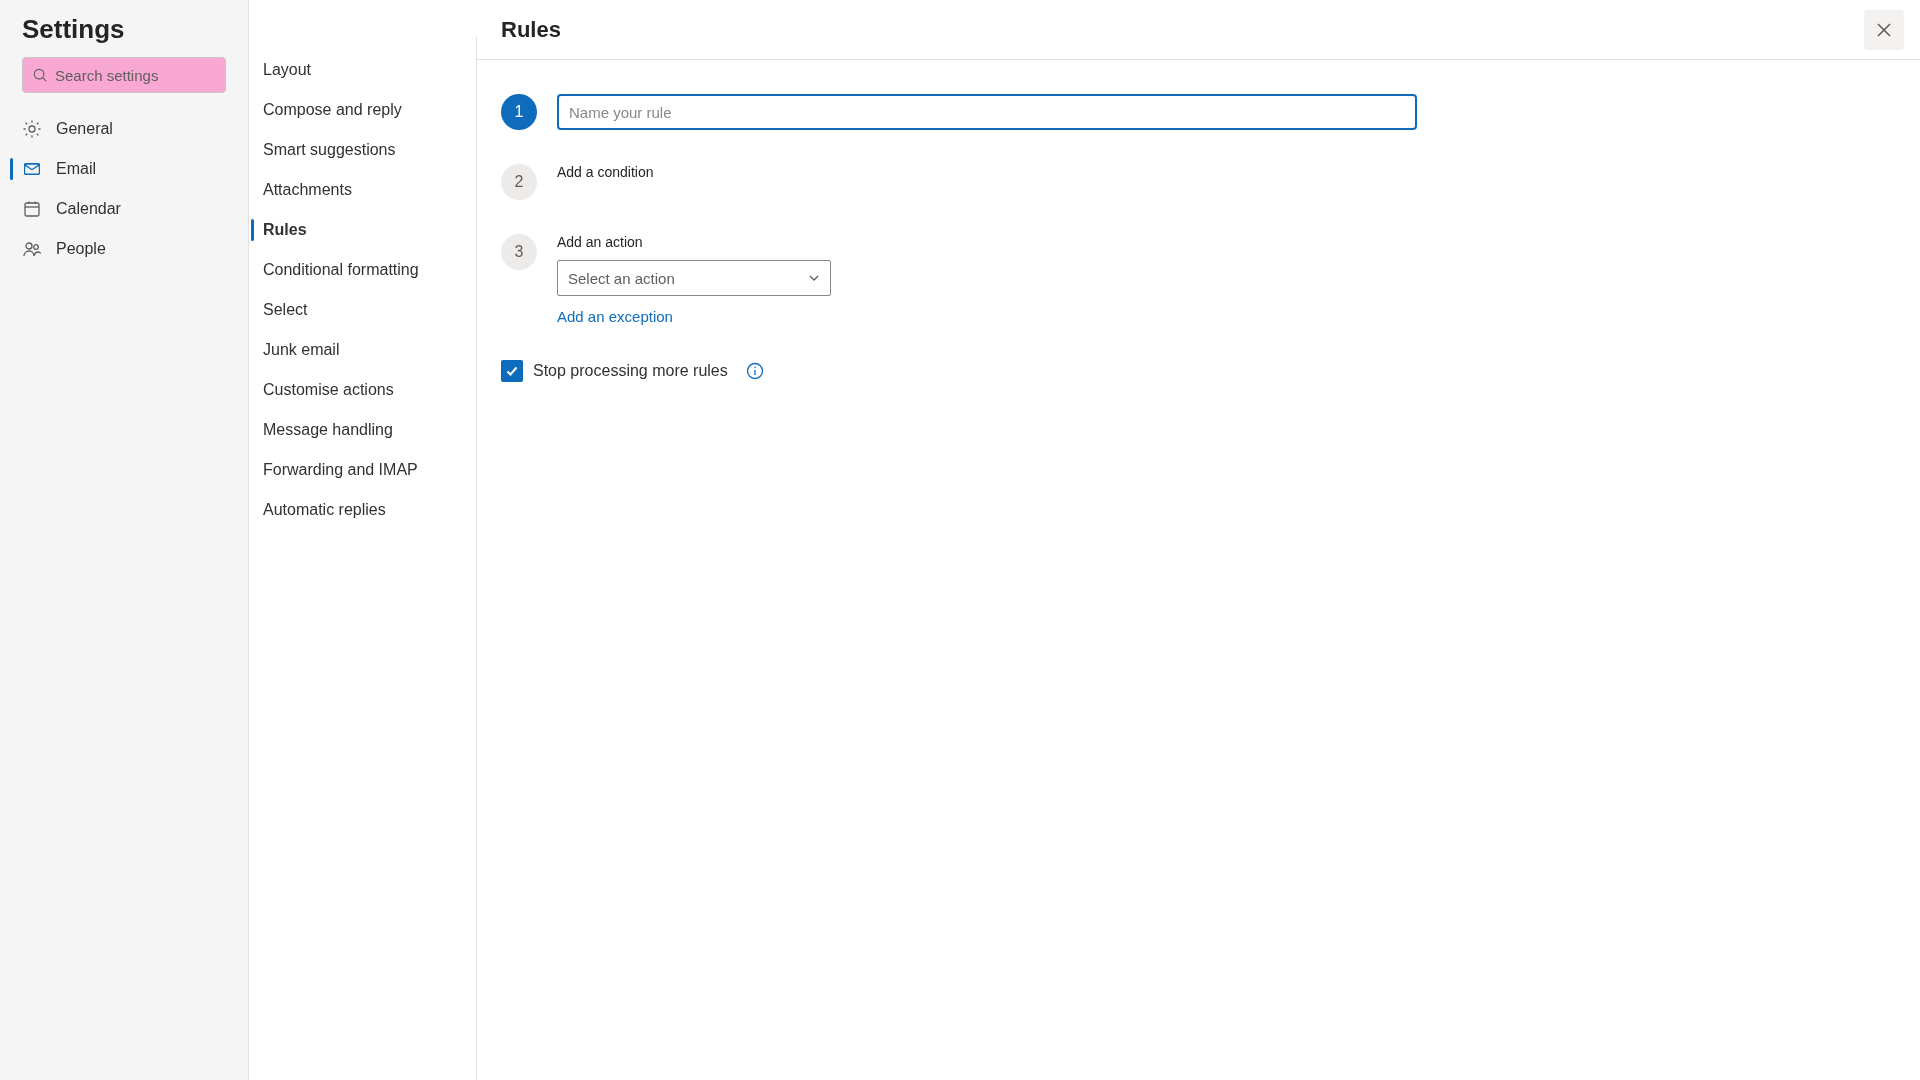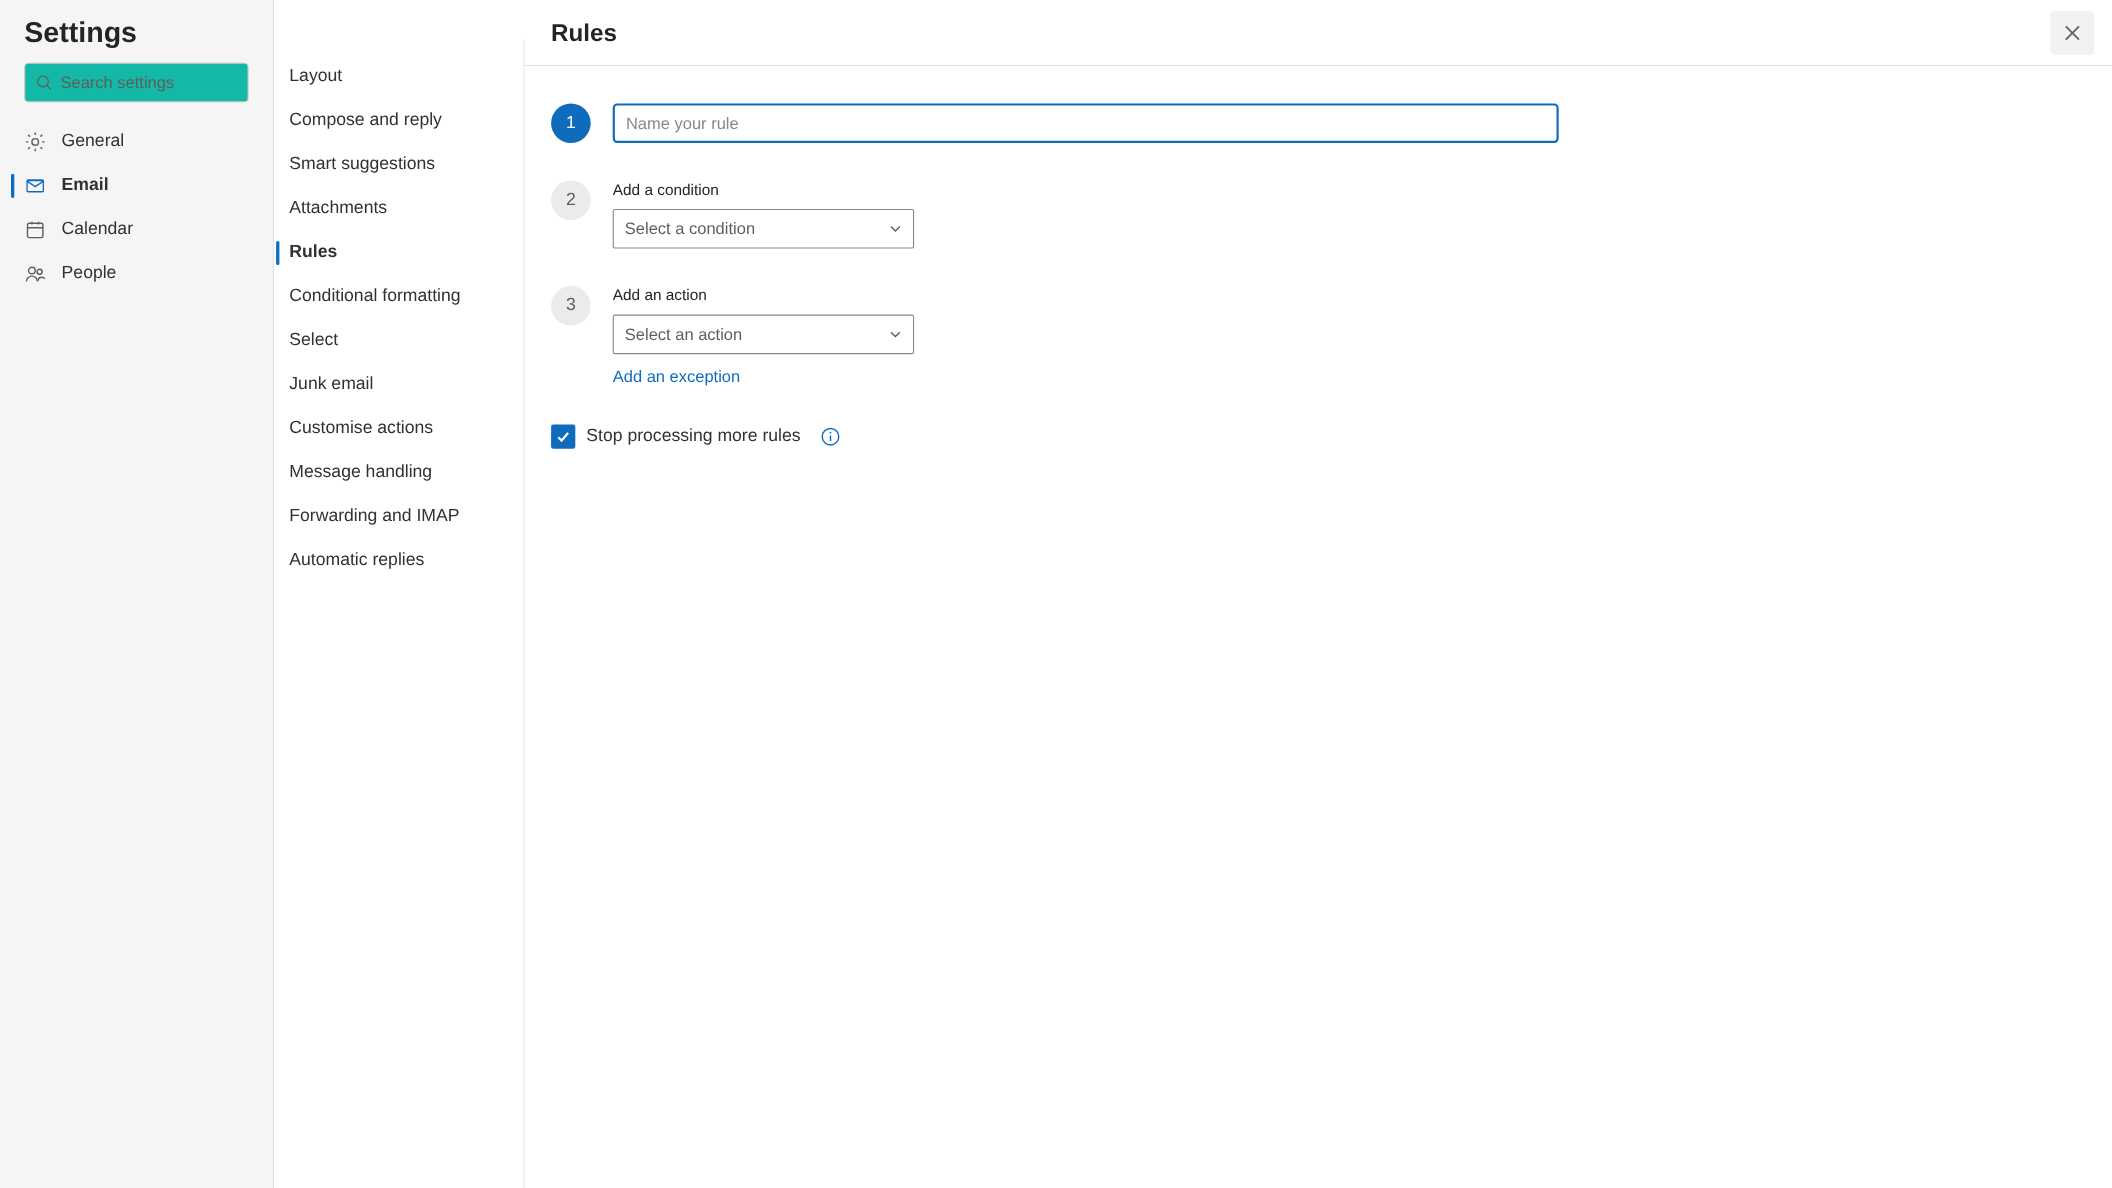--- a/index.html
+++ b/index.html
@@ -3,26 +3,26 @@
 <meta charset="utf-8">
 <style>
 * { margin:0; padding:0; box-sizing:border-box; }
 body { font-family:'Segoe UI',Arial,sans-serif; background:#fff; width:1920px; height:1080px; overflow:hidden; color:#323130; }
 .app { display:flex; height:100%; }
 .col1 { width:249px; background:#f5f5f5; border-right:1px solid #e1e1e1; padding-top:14px; }
 .settings-title { font-size:26px; font-weight:600; padding:0 22px 12px 22px; color:#242424; }
 .search-wrap { padding:0 22px 14px 22px; }
 .search-box { position:relative; }
 .search-box svg { position:absolute; left:11px; top:50%; transform:translateY(-50%); }
-.search-input { width:100%; height:36px; border:1px solid #c8c6c4; border-radius:4px; padding:0 10px 0 32px; font-size:15px; background:#14b8a6; color:#323130; }
+.search-input { width:100%; height:36px; border:1px solid #c8c6c4; border-radius:4px; padding:0 10px 0 32px; font-size:15px; background:#f9a8d4; color:#323130; }
 .search-input::placeholder { color:#605e5c; }
 .nav1 { list-style:none; padding-top:2px; }
 .nav1-item { display:flex; align-items:center; gap:14px; height:40px; padding:0 22px; cursor:pointer; position:relative; font-size:16px; color:#323130; }
 .nav1-item .icon { width:20px; height:20px; display:flex; align-items:center; justify-content:center; color:#605e5c; }
-.nav1-item.active { font-weight:700; }
+.nav1-item.active { font-weight:400; }
 .nav1-item.active::before { content:""; position:absolute; left:10px; top:9px; bottom:9px; width:3px; background:#0f6cbd; border-radius:2px; }
 .nav1-item.active .icon { color:#0f6cbd; }
 .col2 { width:228px; background:#fff; border-right:1px solid #e1e1e1; padding-top:14px;margin-top:36px; }
 .nav2 { list-style:none; }
 .nav2-item { height:40px; display:flex; align-items:center; padding:0 14px; font-size:16px; cursor:pointer; position:relative; color:#323130; }
 .nav2-item.active { font-weight:700; }
 .nav2-item.active::before { content:""; position:absolute; left:2px; top:9px; bottom:9px; width:3px; background:#0f6cbd; border-radius:2px; }
 .col3 { flex:1; background:#fff; position:relative; }
 .header { height:60px; border-bottom:1px solid #e1e1e1; display:flex; align-items:center; padding:0 24px; }
 .page-title { font-size:22px; font-weight:600; color:#242424; }
@@ -158,26 +158,20 @@
       <div class="step">
         <div class="step-num active">1</div>
         <div class="step-body">
           <input class="rule-name-input" placeholder="Name your rule" style="">
         </div>
       </div>
       <div class="step">
         <div class="step-num">2</div>
         <div class="step-body">
           <div class="step-label">Add a condition</div>
-          <div class="dropdown">
-            <span>Select a condition</span>
-            <svg width="12" height="12" viewBox="0 0 12 12" fill="none" stroke="#605e5c" stroke-width="1.3">
-                <polyline points="2,4 6,8 10,4"></polyline>
-              </svg>
-          </div>
         </div>
       </div>
       <div class="step">
         <div class="step-num">3</div>
         <div class="step-body">
           <div class="step-label">Add an action</div>
           <div class="dropdown">
             <span>Select an action</span>
             <svg width="12" height="12" viewBox="0 0 12 12" fill="none" stroke="#605e5c" stroke-width="1.3">
                 <polyline points="2,4 6,8 10,4"></polyline>

